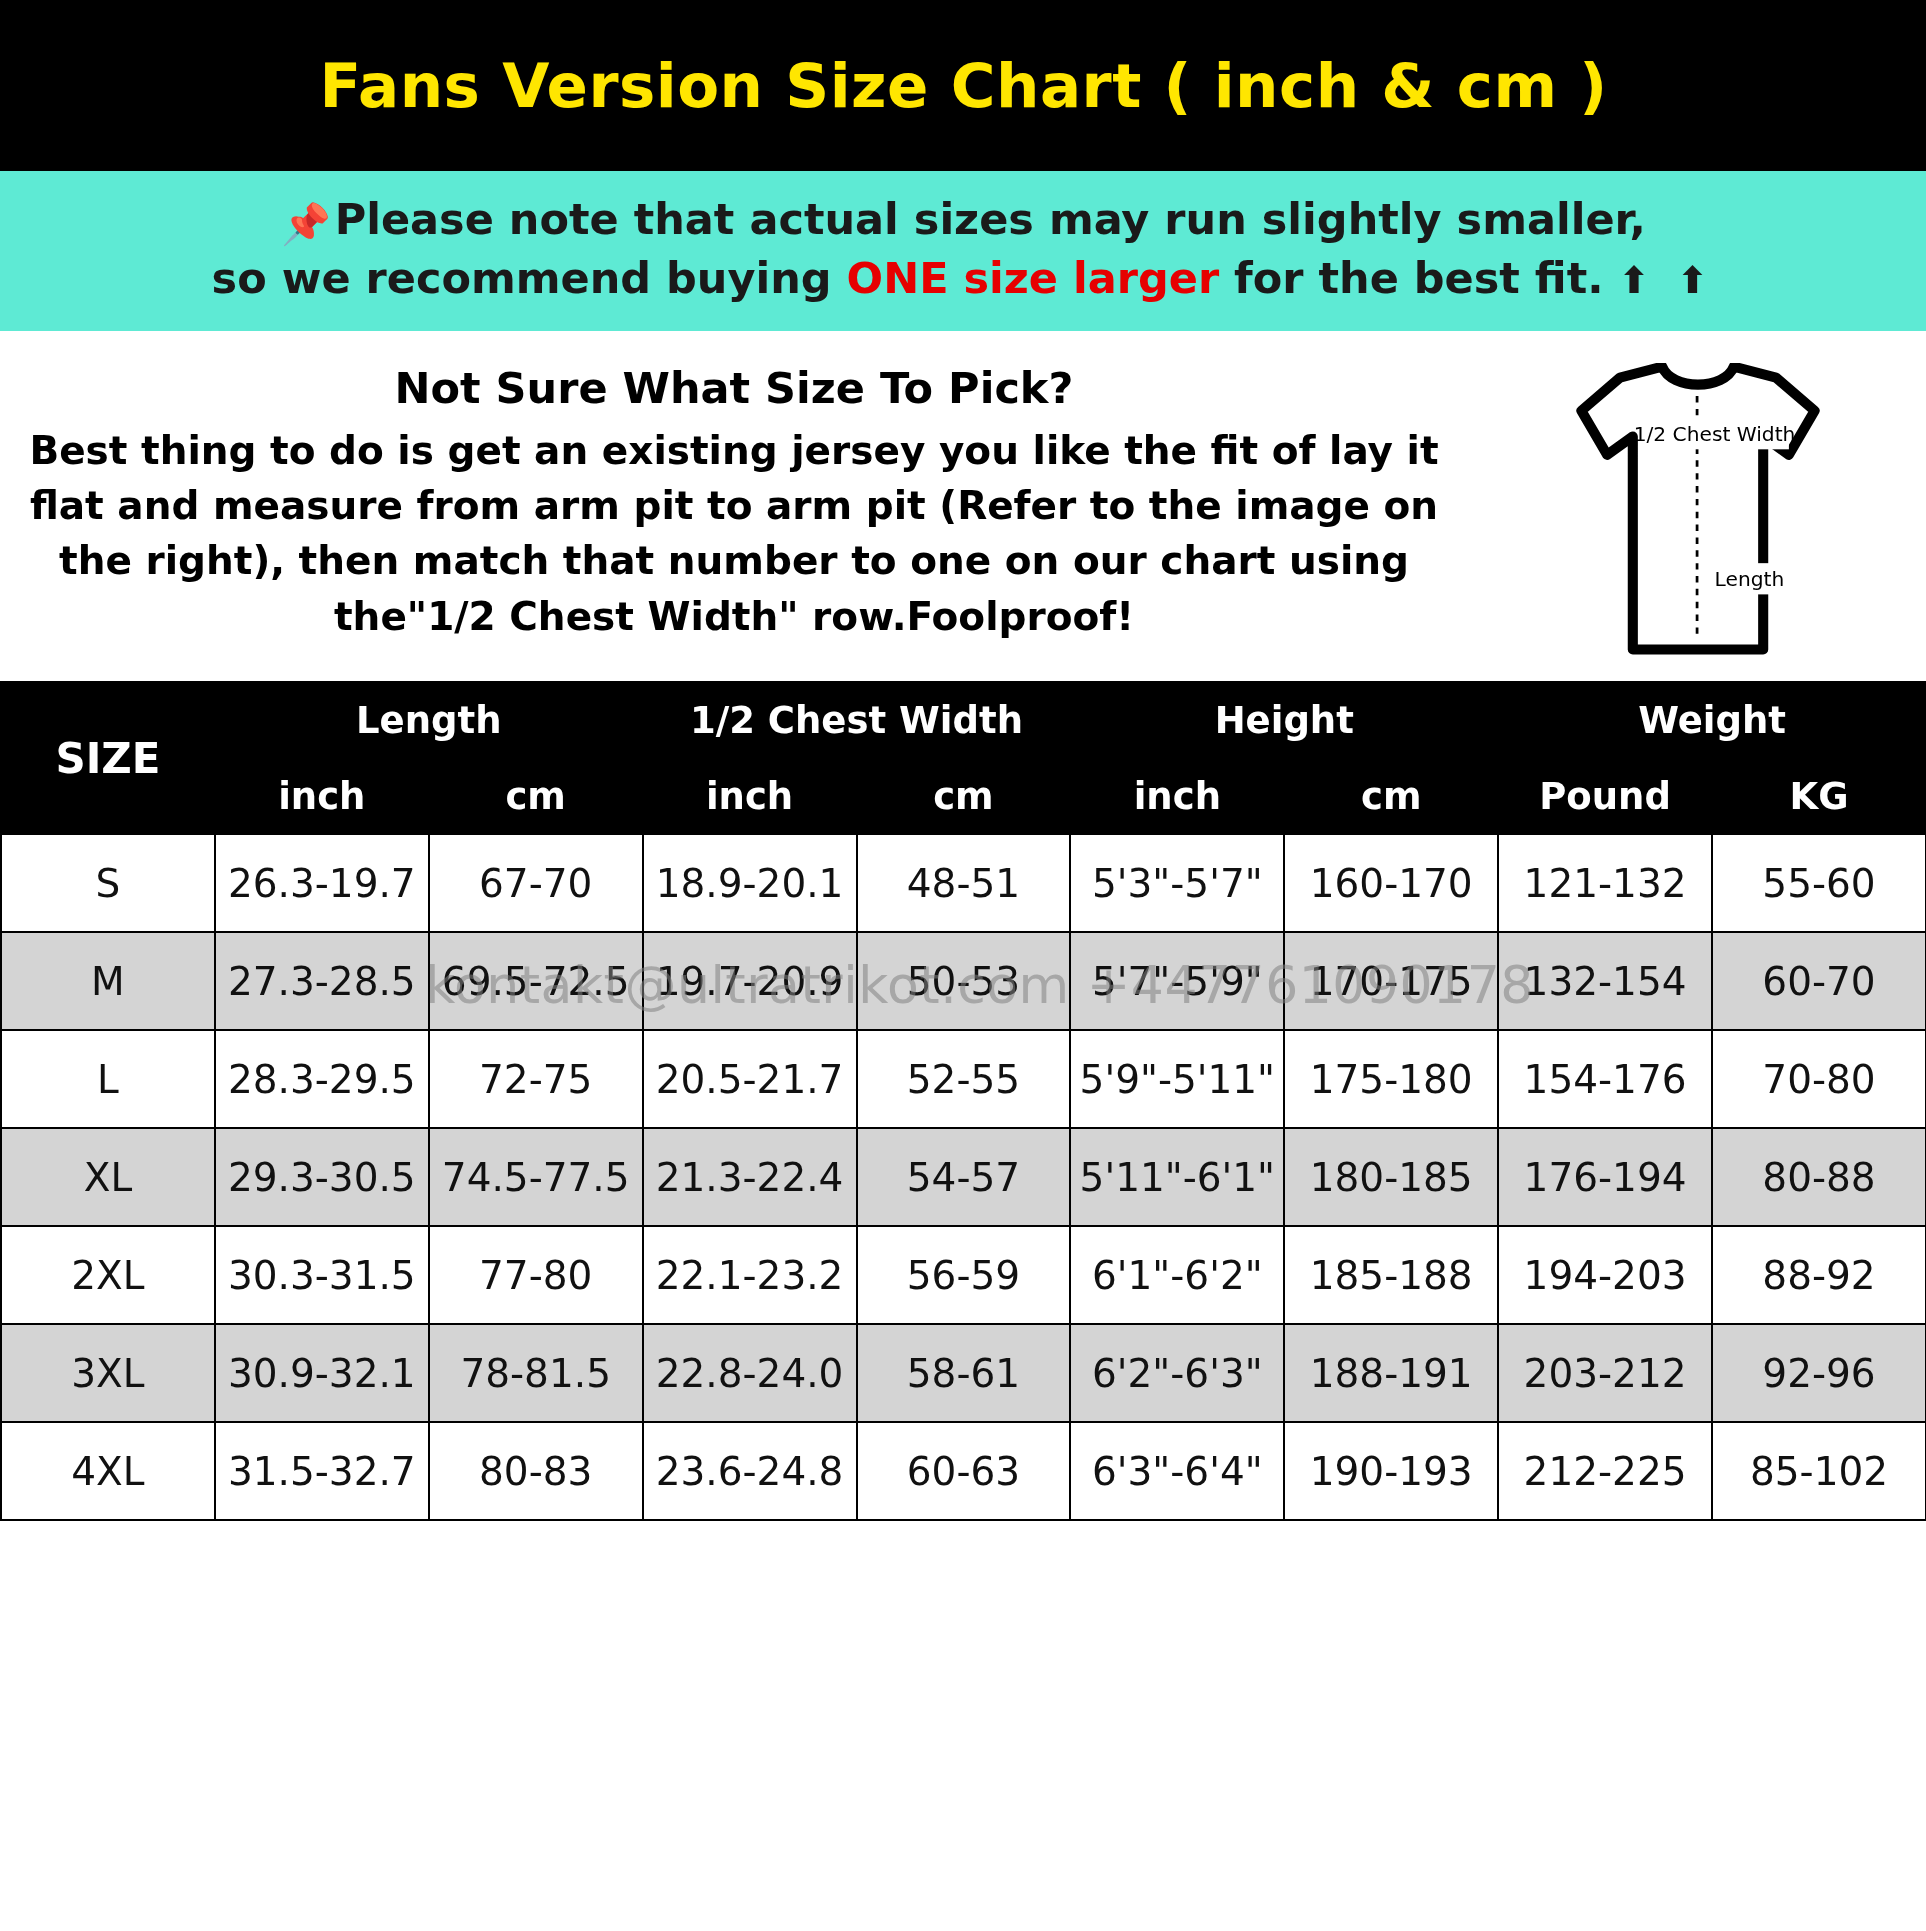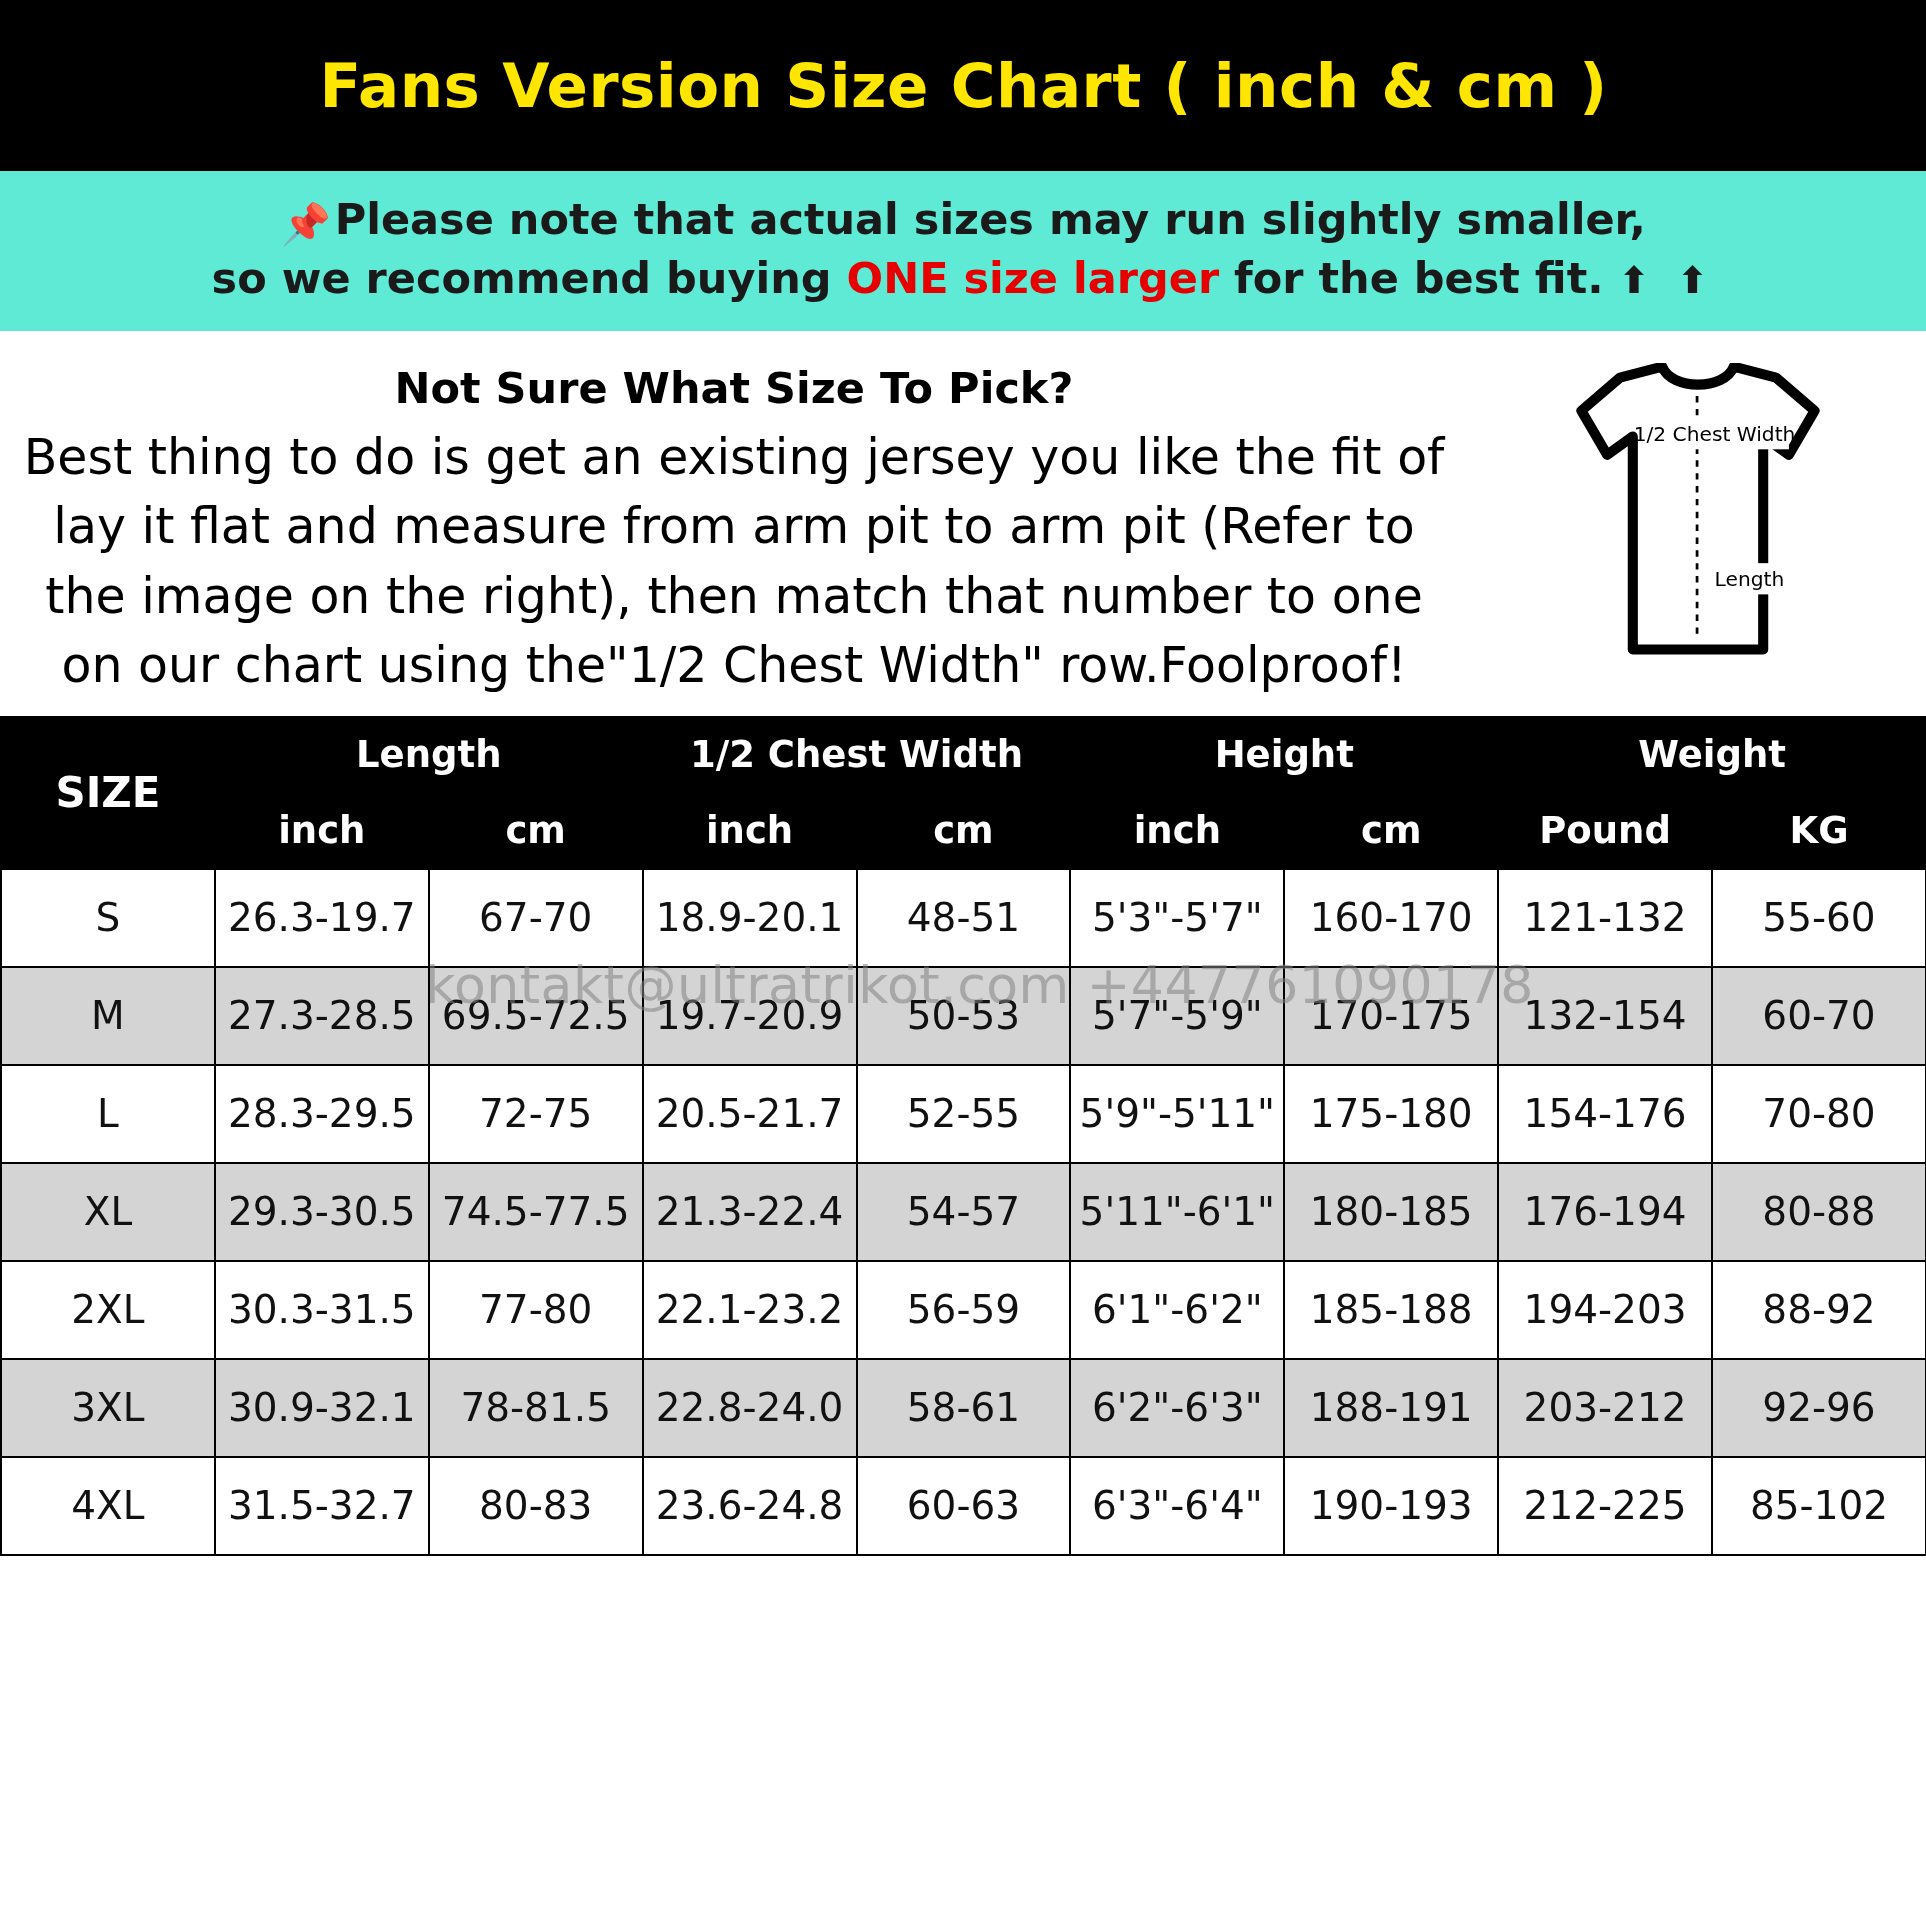--- a/index.html
+++ b/index.html
@@ -81,22 +81,22 @@
     text-align: center;
     padding: 9.2px 13px 0 13px;
   }
   .advice-head {
     font-size: 43px;
     font-weight: bold;
     font-family: "DejaVu Sans", sans-serif;
     margin-bottom: 9.2px;
   }
   .advice-body {
-    font-size: 49px;
-    font-weight: normal;
+    font-size: 39px;
+    font-weight: bold;
     font-family: "DejaVu Sans", sans-serif;
     line-height: 1.42;
   }
   .advice-img {
     flex: 0 0 459px;
     display: flex;
     align-items: center;
     justify-content: center;
     padding-top: 9.2px;
   }

